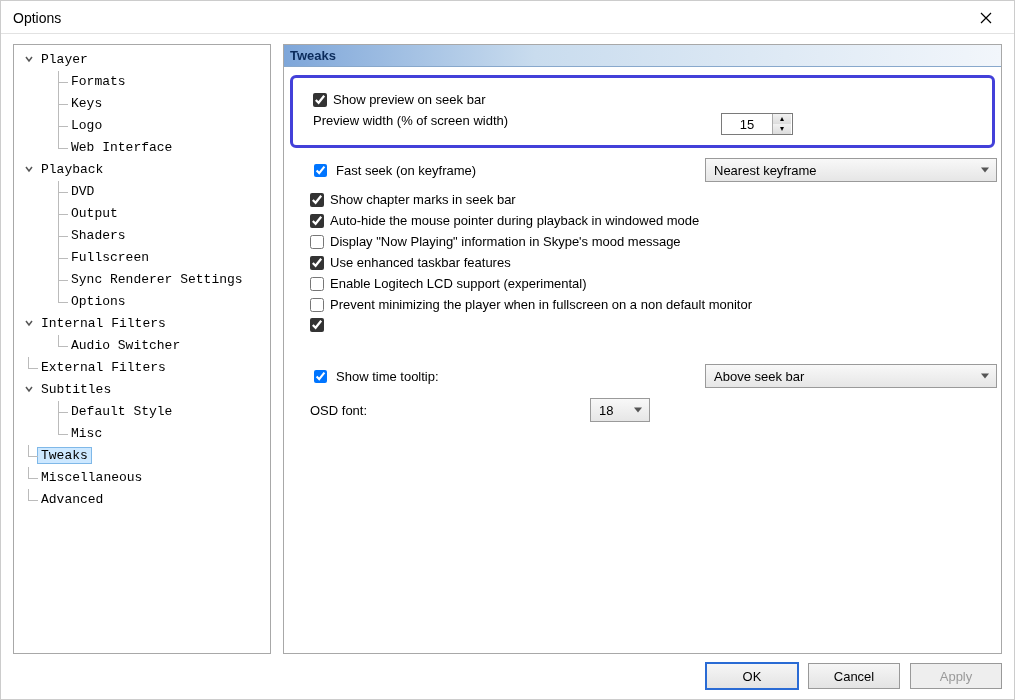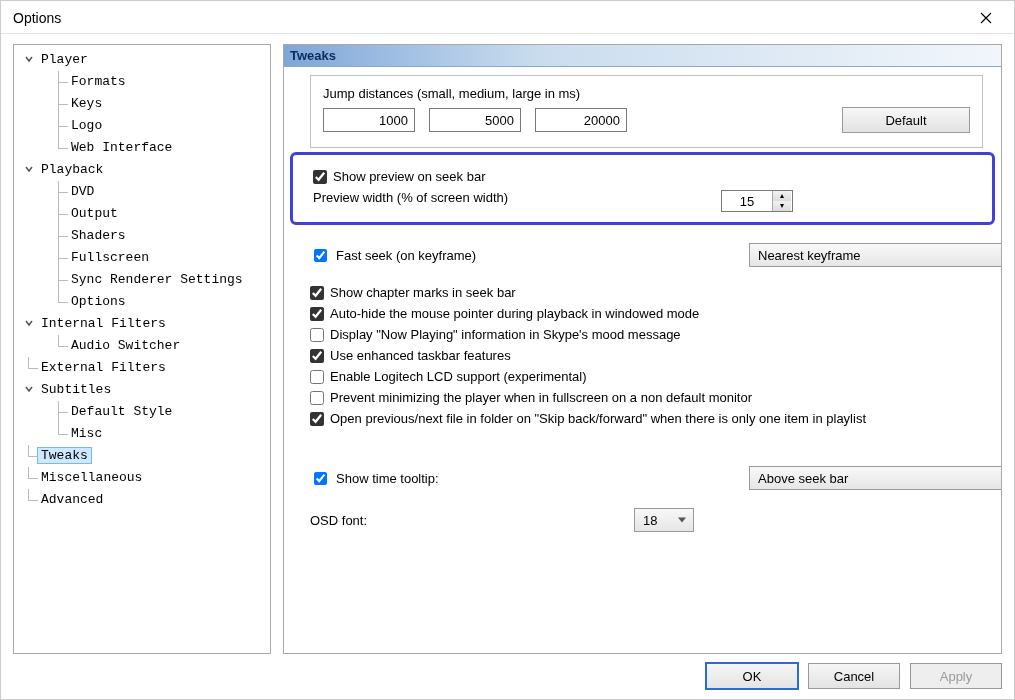--- a/index.html
+++ b/index.html
@@ -149,21 +149,21 @@
     cursor:pointer;
   }
   .sel-wrap { position:relative; display:inline-block; }
   .sel-wrap::after {
     content:""; position:absolute; right:8px; top:50%;
     width:0; height:0; border-left:4px solid transparent;
     border-right:4px solid transparent; border-top:5px solid #555;
     transform:translateY(-50%); pointer-events:none;
   }
 
-  .row-split { display:flex; align-items:center; justify-content:flex-start; margin:18px 0;gap:44px; }
+  .row-split { display:flex; align-items:center; justify-content:flex-start; margin:10px 0; }
   .row-split .left { flex:0 0 395px; display:flex; align-items:center; gap:6px; }
   .row-split .right { }
 
   .footer {
     position:absolute;
     right:12px; bottom:10px;
     display:flex; gap:10px;
   }
   .footer .fbtn {
     width:92px; height:26px;
@@ -252,30 +252,20 @@
         <li class="leaf-branch"><span class="label">Miscellaneous</span></li>
         <li class="leaf-branch"><span class="label">Advanced</span></li>
       </ul>
     </div>
   </div>
 
   <div class="content-panel">
     <div class="content-header">Tweaks</div>
     <div class="content-body">
 
-      <div class="field-group">
-        <div>Jump distances (small, medium, large in ms)</div>
-        <div class="jump-row">
-          <input class="jump-input" value="1000" style="">
-          <input class="jump-input" value="5000" style="">
-          <input class="jump-input" value="20000" style="">
-          <div style="flex:1"></div>
-          <button class="btn" style="min-width:128px">Default</button>
-        </div>
-      </div>
 
       <div class="highlight-box">
         <div class="chk-row">
           <input type="checkbox" checked="" style="">
           <span>Show preview on seek bar</span>
         </div>
         <div class="spin-wrap" style="justify-content:space-between; max-width:480px;">
           <span>Preview width (% of screen width)</span>
           <div class="spin">
             <input value="15" style="">
@@ -320,21 +310,20 @@
       <div class="chk-row">
           <input type="checkbox" style="">
           <span>Enable Logitech LCD support (experimental)</span>
         </div>
       <div class="chk-row">
           <input type="checkbox" style="">
           <span>Prevent minimizing the player when in fullscreen on a non default monitor</span>
         </div>
       <div class="chk-row">
           <input type="checkbox" checked="" style="">
-          <span>Open previous/next file in folder on "Skip back/forward" when there is only one item in playlist</span>
         </div>
 
       <div style="height:16px"></div>
 
       <div class="row-split">
         <div class="left">
           <input type="checkbox" checked="" style="">
           <span>Show time tooltip:</span>
         </div>
         <div class="right">

